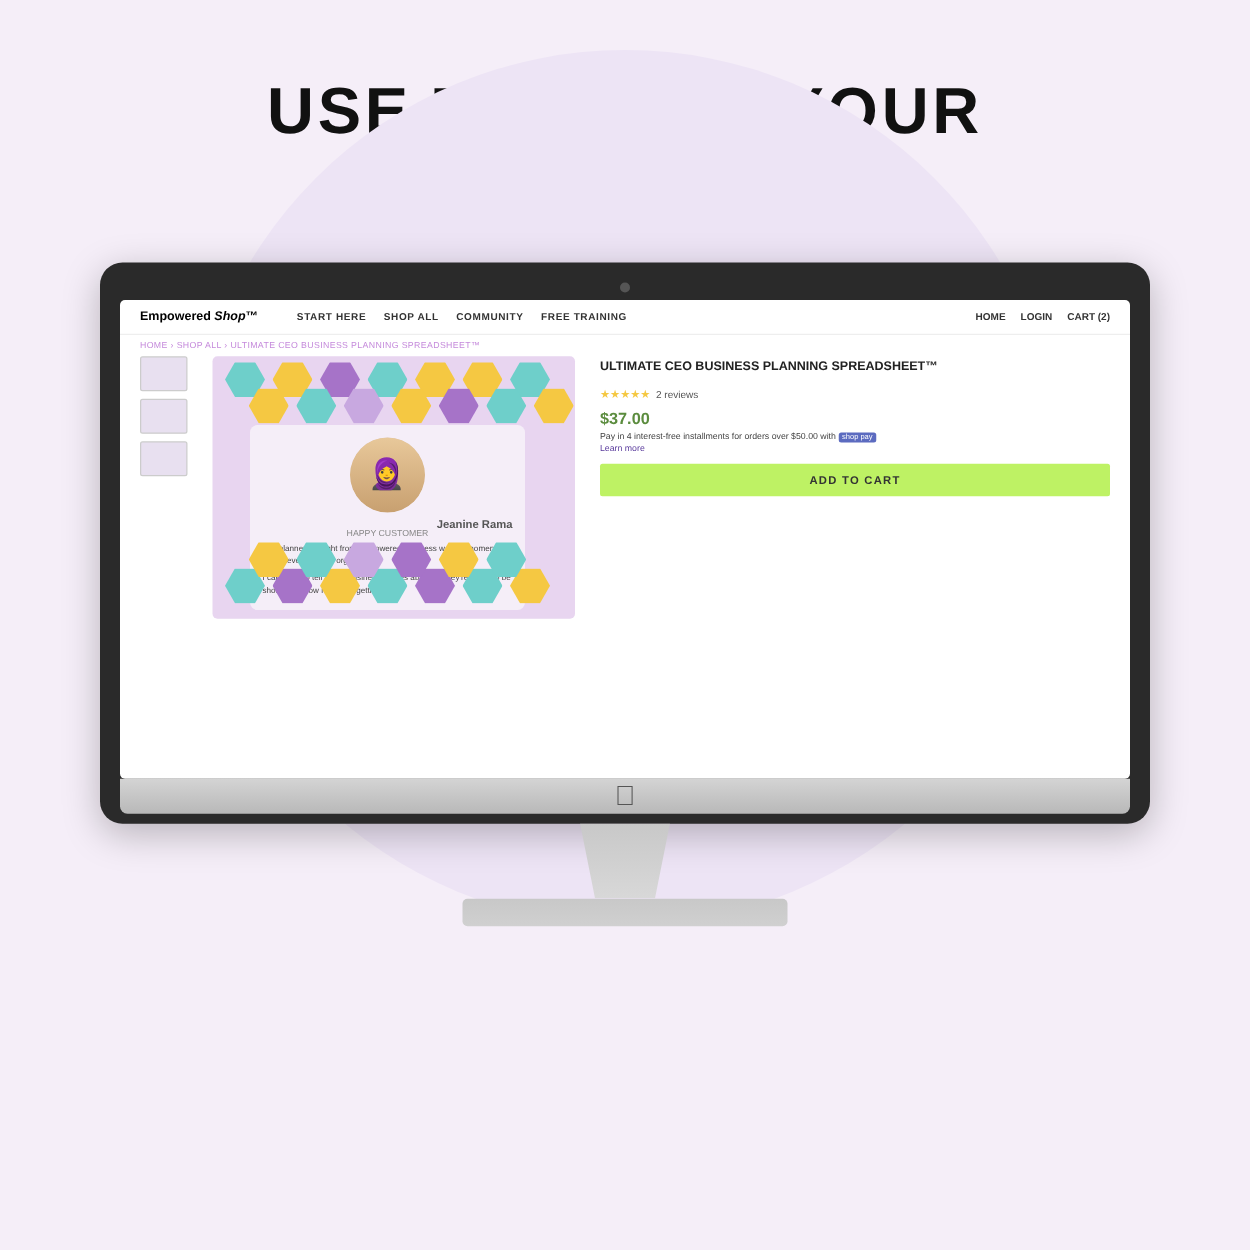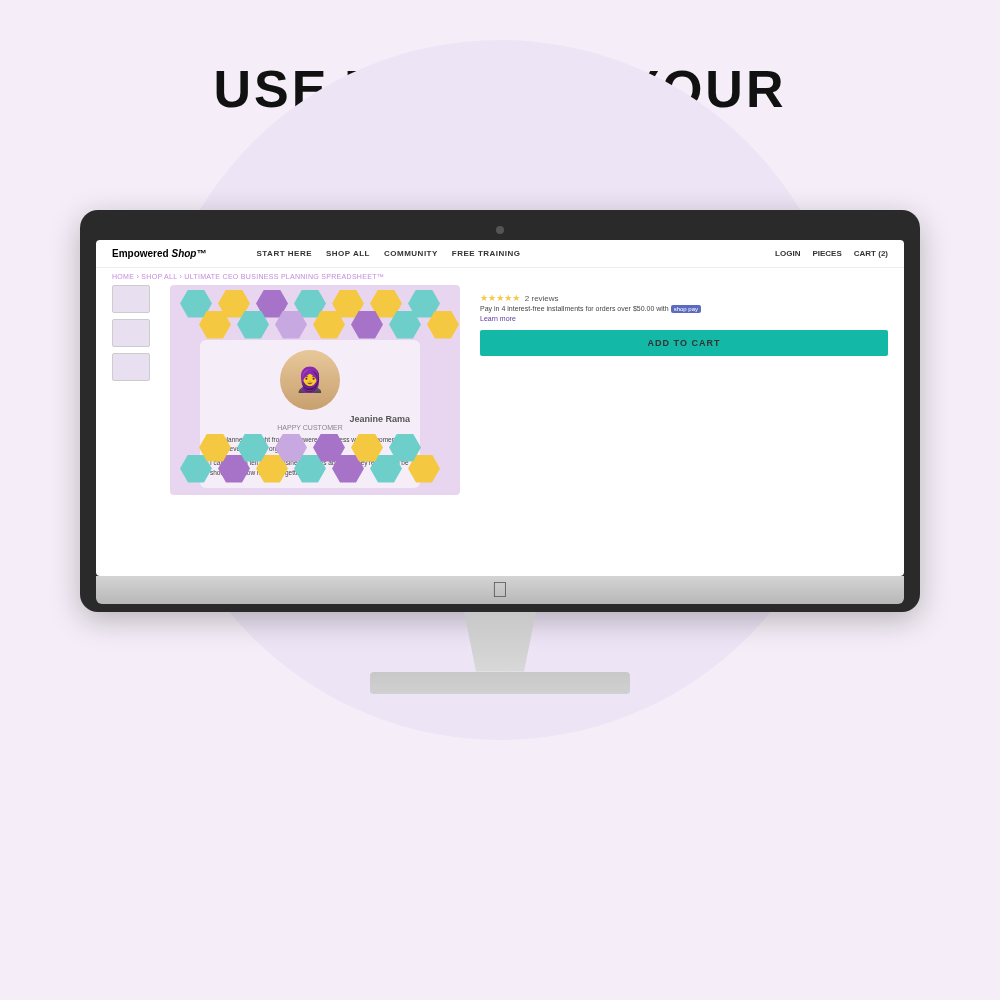--- a/index.html
+++ b/index.html
@@ -60,21 +60,21 @@
       height: 8px;
       background: #555;
       border-radius: 50%;
       margin: 0 auto 6px auto;
     }
     .imac-screen {
       background: white;
       border-radius: 4px;
       overflow: hidden;
       width: 100%;
-      height: 336px;
+      height: 383px;
     }
     .imac-chin {
       background: linear-gradient(to bottom, #d4d4d4, #b8b8b8);
       height: 28px;
       border-radius: 0 0 6px 6px;
       display: flex;
       align-items: center;
       justify-content: center;
     }
     .apple-logo {
@@ -109,21 +109,21 @@
       font-size: 10px;
       font-weight: bold;
       flex-shrink: 0;
     }
     .site-logo span {
       font-style: italic;
     }
     .nav-links {
       display: flex;
       gap: 14px;
-      margin-left: 34px;
+      margin-left: 15px;
       flex: 1;
     }
     .nav-link {
       font-size: 8px;
       color: #333;
       font-weight: 600;
       letter-spacing: 0.5px;
       text-transform: uppercase;
     }
     .nav-right {
@@ -261,21 +261,21 @@
       color: #444;
       margin-bottom: 2px;
     }
     .learn-more {
       font-size: 7px;
       color: #5a3b9c;
       margin-bottom: 8px;
     }
     .add-to-cart-btn {
       width: 100%;
-      background: #14b8a6;
+      background: #bef264;
       border: none;
       padding: 8px;
       font-size: 9px;
       font-weight: bold;
       letter-spacing: 1px;
       text-transform: uppercase;
       color: #333;
       border-radius: 2px;
       cursor: pointer;
     }
@@ -316,22 +316,22 @@
 
         <div class="site-nav">
           <div class="site-logo">Empowered <span>Shop</span>™</div>
           <div class="nav-links">
             <span class="nav-link">START HERE</span>
             <span class="nav-link">SHOP ALL</span>
             <span class="nav-link">COMMUNITY</span>
             <span class="nav-link">FREE TRAINING</span>
           </div>
           <div class="nav-right">
+            <span>HOME</span>
             <span>LOGIN</span>
-            <span>PIECES</span>
             <span>CART (2)</span>
           </div>
         </div>
 
         <div class="breadcrumb">HOME › SHOP ALL › ULTIMATE CEO BUSINESS PLANNING SPREADSHEET™</div>
 
         <div class="product-area">
 
           <div class="thumbnails">
             <div class="thumb"></div>
@@ -379,24 +379,26 @@
               <div class="hexagon hex-yellow" style="left:29px; top:149px;"></div>
               <div class="hexagon hex-teal" style="left:67px; top:149px;"></div>
               <div class="hexagon hex-lavender" style="left:105px; top:149px;"></div>
               <div class="hexagon hex-purple" style="left:143px; top:149px;"></div>
               <div class="hexagon hex-yellow" style="left:181px; top:149px;"></div>
               <div class="hexagon hex-teal" style="left:219px; top:149px;"></div>
             </div>
           </div>
 
           <div class="product-details">
+            <div class="product-title">ULTIMATE CEO BUSINESS PLANNING SPREADSHEET™</div>
             <div>
               <span class="stars">★★★★★</span>
               <span class="review-count">2 reviews</span>
             </div>
+            <div class="price">$37.00</div>
             <div class="installment">
               <span>Pay in 4 interest-free installments for orders over $50.00 with</span>
               <span class="shopify-badge">shop pay</span>
             </div>
             <div class="learn-more">Learn more</div>
             <button class="add-to-cart-btn">ADD TO CART</button>
           </div>
         </div>
       </div>
       <div class="imac-chin">

